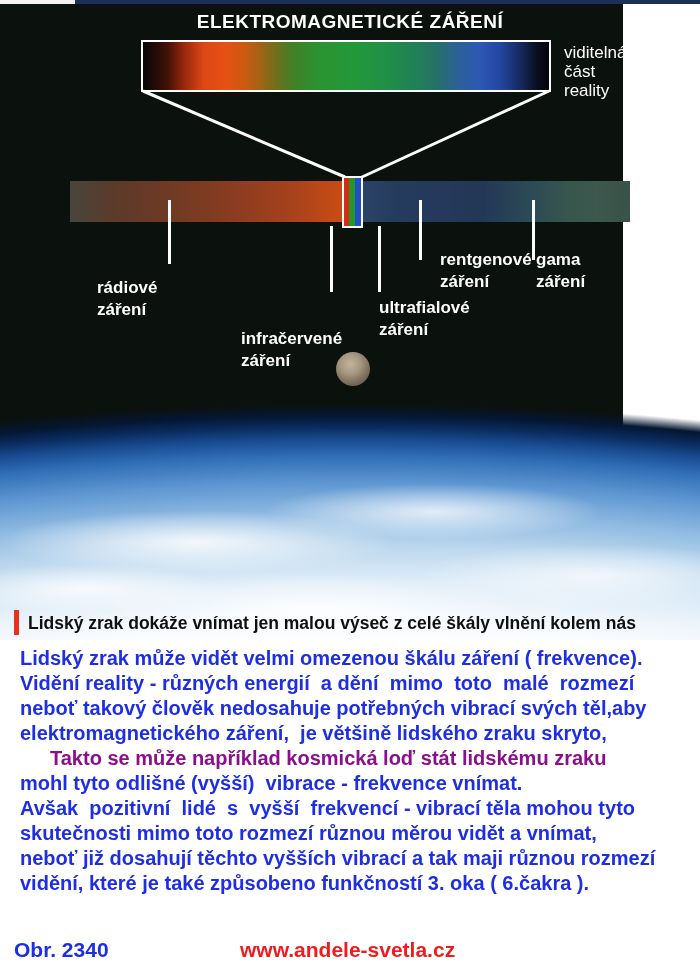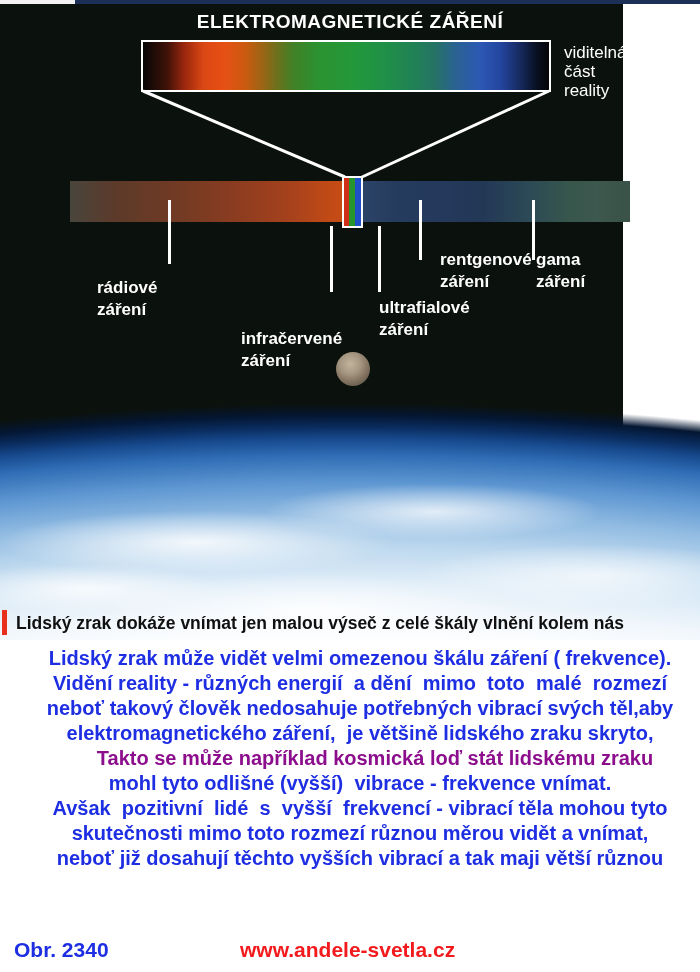--- a/index.html
+++ b/index.html
@@ -55,27 +55,27 @@
     background:
       radial-gradient(280px 45px at 28% 62%,rgba(255,255,255,.85),rgba(255,255,255,0) 70%),
       radial-gradient(240px 40px at 62% 50%,rgba(255,255,255,.75),rgba(255,255,255,0) 70%),
       radial-gradient(200px 35px at 12% 80%,rgba(255,255,255,.8),rgba(255,255,255,0) 70%),
       radial-gradient(260px 45px at 85% 75%,rgba(255,255,255,.7),rgba(255,255,255,0) 70%),
       radial-gradient(300px 50px at 45% 88%,rgba(255,255,255,.8),rgba(255,255,255,0) 70%),
       radial-gradient(ellipse 1700px 800px at 350px 820px,
         #ffffff 70%,#f2f7fc 74%,#dcebf7 78%,#bdd8ee 82%,#92bce2 86%,#5e97d2 90%,
         #2f6cb4 93.5%,#174a8e 95.5%,#0a2c5e 97%,#041631 98.5%,rgba(3,8,18,0) 100%);}
 
-  .caption{position:absolute;left:2px;top:610px;display:flex;align-items:flex-start;}
+  .caption{position:absolute;left:14px;top:610px;display:flex;align-items:flex-start;}
   .caption-bar{width:5px;height:25px;background:var(--caption-red-bar);flex:none;}
   .caption-text{margin-left:9px;padding-top:3px;color:#101010;font-size:17.5px;font-weight:bold;white-space:pre;}
 
   
   .bodytext{position:absolute;left:0;top:646px;width:700px;}
-  .body-line{font-size:20px;font-weight:bold;line-height:25px;white-space:pre;padding-left:20px;text-align:center;}
+  .body-line{font-size:20px;font-weight:bold;line-height:25px;white-space:pre;padding-left:20px;}
   .body-line.blue{color:var(--body-blue);}
   .body-line.purple{color:var(--body-purple);}
   .body-line.indent{padding-left:50px;}
 
   .footer{position:absolute;left:0;top:938px;width:700px;font-size:21px;font-weight:bold;}
   .fig-num{position:absolute;left:14px;top:0;color:var(--body-blue);}
   .site-link{position:absolute;left:240px;top:0;color:var(--link-red);text-decoration:none;}
 </style>
 </head>
 <body>
@@ -141,21 +141,22 @@
 
   <div class="bodytext">
     <div class="body-line blue">Lidský zrak může vidět velmi omezenou škálu záření ( frekvence).</div>
     <div class="body-line blue">Vidění reality - různých energií  a dění  mimo  toto  malé  rozmezí</div>
     <div class="body-line blue">neboť takový člověk nedosahuje potřebných vibrací svých těl,aby</div>
     <div class="body-line blue">elektromagnetického záření,  je většině lidského zraku skryto,</div>
     <div class="body-line purple indent">Takto se může například kosmická loď stát lidskému zraku</div>
     <div class="body-line blue">mohl tyto odlišné (vyšší)  vibrace - frekvence vnímat.</div>
     <div class="body-line blue">Avšak  pozitivní  lidé  s  vyšší  frekvencí - vibrací těla mohou tyto</div>
     <div class="body-line blue">skutečnosti mimo toto rozmezí různou měrou vidět a vnímat,</div>
-    <div class="body-line blue">neboť již dosahují těchto vyšších vibrací a tak maji větší různou</div>
+    <div class="body-line blue">neboť již dosahují těchto vyšších vibrací a tak maji různou rozmezí</div>
+    <div class="body-line blue">vidění, které je také způsobeno funkčností 3. oka ( 6.čakra ).</div>
   </div>
 
   <div class="footer">
     <div class="fig-num">Obr. 2340</div>
     <a class="site-link" href="#">www.andele-svetla.cz</a>
   </div>
 
 </div>
 
 </body></html>

